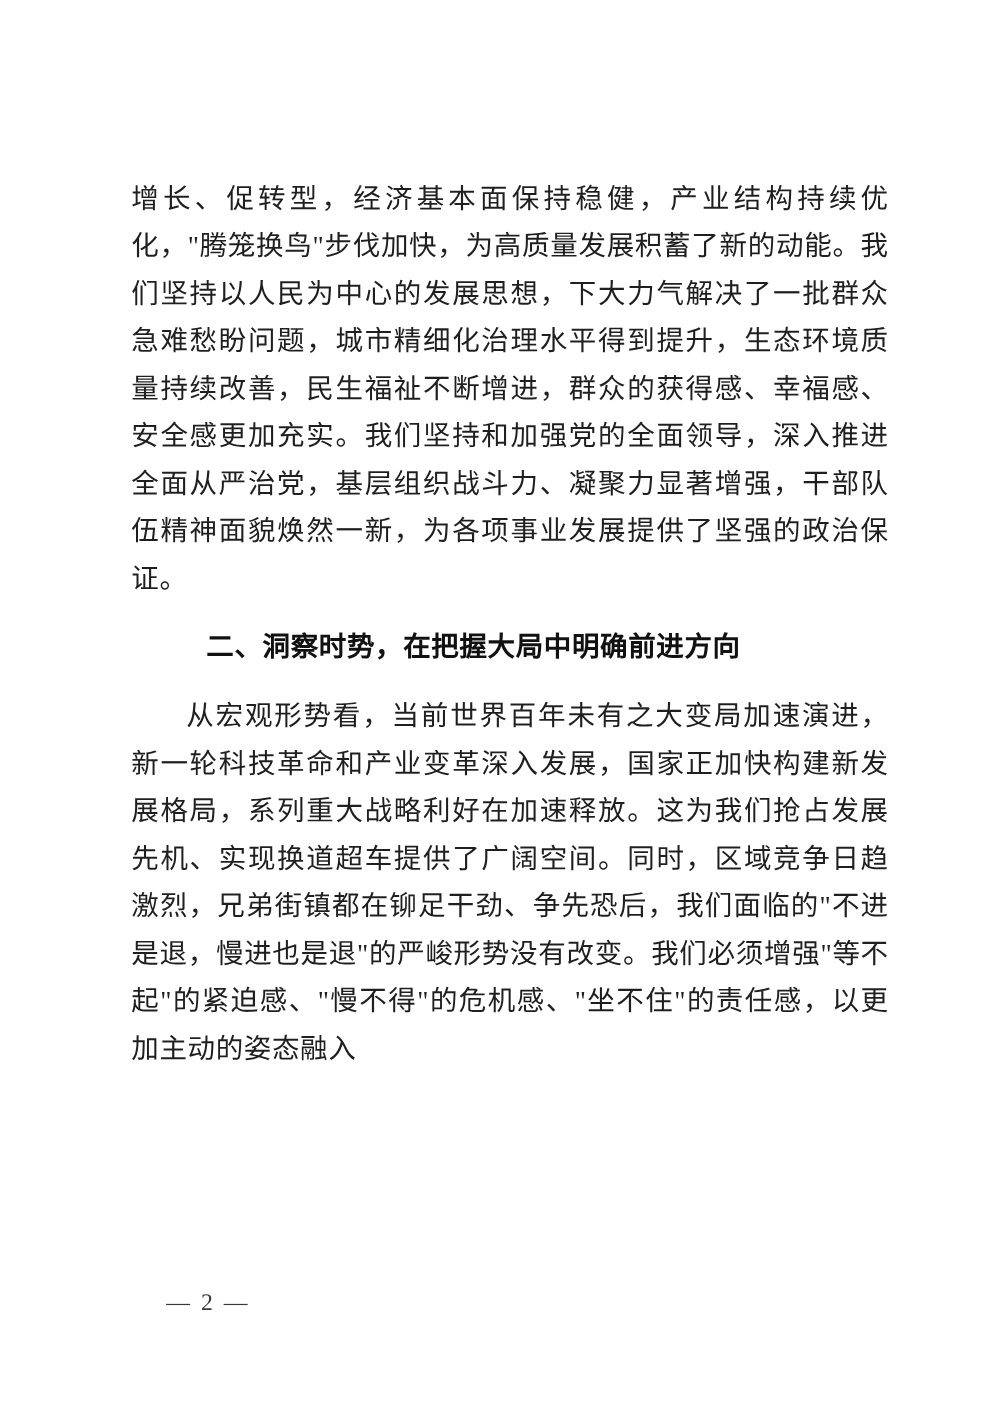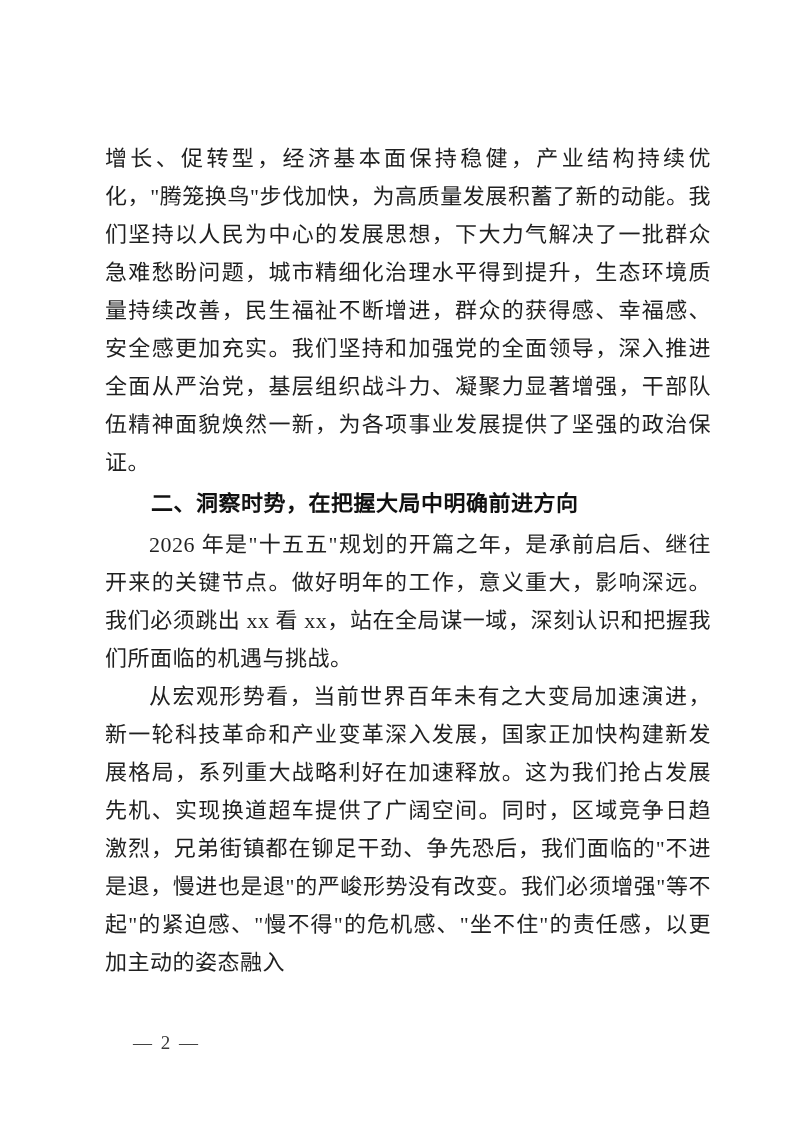--- a/index.html
+++ b/index.html
@@ -28,21 +28,21 @@
     line-height: 38px;
     color: #1f1f1f;
     text-align: justify;
     text-justify: inter-ideograph;
     letter-spacing: 0.5px;
   }
   .para.indent {
     text-indent: 2em;
   }
   .section-heading {
-    margin: 2px;
+    margin: 16px;
     font-family: "Liberation Sans", "DejaVu Sans", sans-serif;
     font-weight: 700;
     font-size: 22px;
     line-height: 40px;
     color: #111111;
     text-indent: 2em;
     letter-spacing: 0.5px;
   }
   .footer-pagenum {
     position: absolute;
@@ -56,18 +56,17 @@
     white-space: pre;
   }
 </style>
 </head>
 <body>
 
 <div class="page">
   <div class="content">
     <p class="para">增长、促转型，经济基本面保持稳健，产业结构持续优化，"腾笼换鸟"步伐加快，为高质量发展积蓄了新的动能。我们坚持以人民为中心的发展思想，下大力气解决了一批群众急难愁盼问题，城市精细化治理水平得到提升，生态环境质量持续改善，民生福祉不断增进，群众的获得感、幸福感、安全感更加充实。我们坚持和加强党的全面领导，深入推进全面从严治党，基层组织战斗力、凝聚力显著增强，干部队伍精神面貌焕然一新，为各项事业发展提供了坚强的政治保证。</p>
     <h2 class="section-heading">二、洞察时势，在把握大局中明确前进方向</h2>
-    <p class="para indent">2026 年是"十五五"规划的开篇之年，是承前启后、继往开来的关键节点。做好明年的工作，意义重大，影响深远。我们必须跳出 xx 看 xx，站在全局谋一域，深刻认识和把握我们所面临的机遇与挑战。</p>
     <p class="para indent">从宏观形势看，当前世界百年未有之大变局加速演进，新一轮科技革命和产业变革深入发展，国家正加快构建新发展格局，系列重大战略利好在加速释放。这为我们抢占发展先机、实现换道超车提供了广阔空间。同时，区域竞争日趋激烈，兄弟街镇都在铆足干劲、争先恐后，我们面临的"不进是退，慢进也是退"的严峻形势没有改变。我们必须增强"等不起"的紧迫感、"慢不得"的危机感、"坐不住"的责任感，以更加主动的姿态融入</p>
   </div>
 
   <div class="footer-pagenum">— 2 —</div>
 </div>
 
 </body></html>

